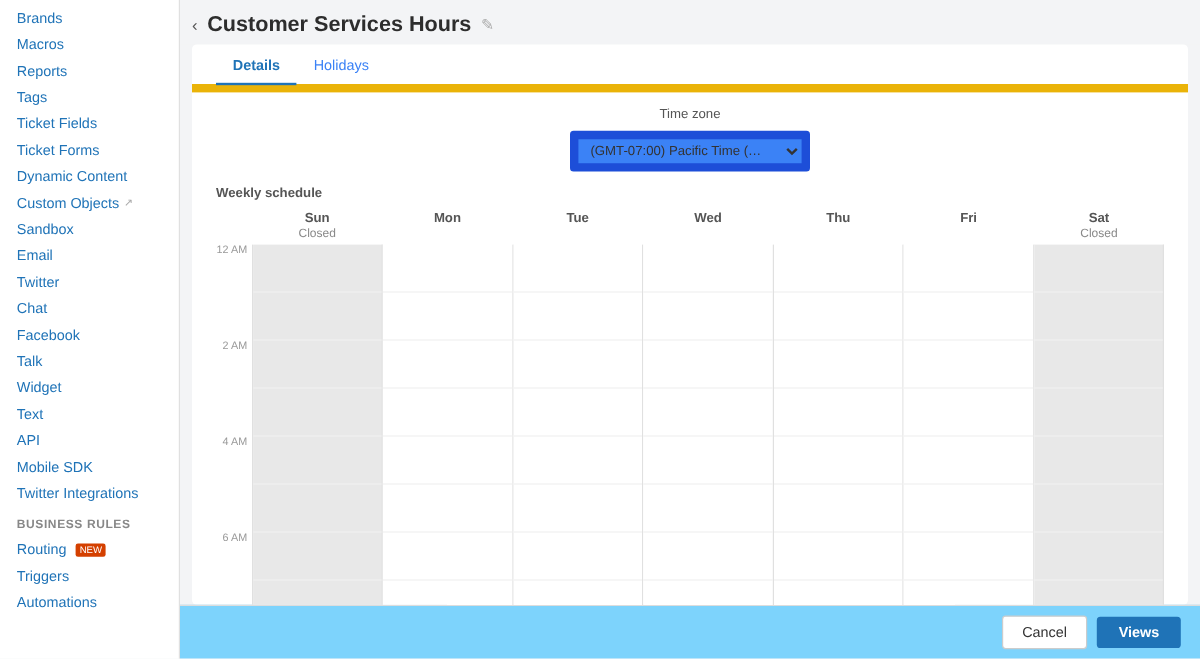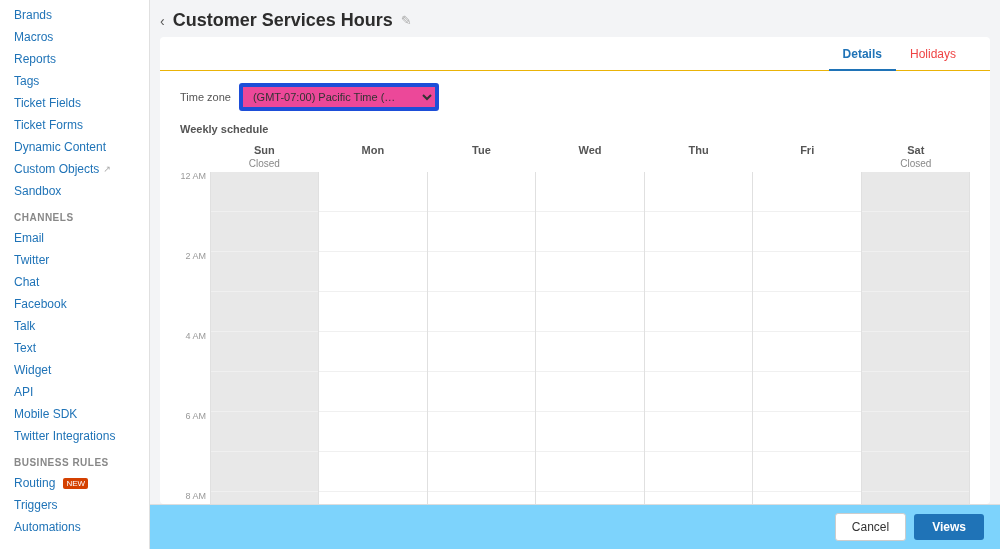--- a/index.html
+++ b/index.html
@@ -86,56 +86,56 @@
       margin: 0 10px 0 10px;
       border-radius: 4px;
       overflow: hidden;
       display: flex;
       flex-direction: column;
     }
 
     
     .tabs {
       display: flex;
-      border-bottom: 1px solid #eab308;
+      border-bottom: 7px solid #eab308;
       padding: 0 20px;
-      justify-content: flex-end;
     }
     .tab {
       padding: 10px 14px 8px 14px;
       font-size: 12px;
       cursor: pointer;
-      color: #ef4444;
+      color: #3b82f6;
       border-bottom: 2px solid transparent;
       margin-bottom: -1px;
     }
     .tab.active {
       color: #1f73b7;
       border-bottom: 2px solid #1f73b7;
       font-weight: 600;
     }
 
     
     .timezone-row {
       padding: 12px 20px 6px 20px;
       display: flex;
       align-items: center;
       gap: 8px;
+      flex-direction: column;
     }
     .timezone-label {
       font-size: 11px;
       color: #555;
       font-weight: 500;
     }
     .timezone-select {
       font-size: 11px;
-      border: 4px solid #1d4ed8;
+      border: 7px solid #1d4ed8;
       border-radius: 3px;
       padding: 3px 6px;
-      background: #ec4899;
+      background: #3b82f6;
       color: #333;
       cursor: pointer;
       width: 200px;
     }
 
     
     .schedule-label {
       font-size: 11px;
       color: #555;
       font-weight: 600;
@@ -262,29 +262,28 @@
       <div class="sidebar-item">Macros</div>
       <div class="sidebar-item">Reports</div>
       <div class="sidebar-item">Tags</div>
       <div class="sidebar-item">Ticket Fields</div>
       <div class="sidebar-item">Ticket Forms</div>
       <div class="sidebar-item">Dynamic Content</div>
       <div class="sidebar-item">Custom Objects<span class="ext-icon">↗</span></div>
       <div class="sidebar-item">Sandbox</div>
     </div>
 
-  <div class="sidebar-section-header">CHANNELS</div>
   <div id="channels-items">
       <div class="sidebar-item">Email</div>
       <div class="sidebar-item">Twitter</div>
       <div class="sidebar-item">Chat</div>
       <div class="sidebar-item">Facebook</div>
       <div class="sidebar-item">Talk</div>
+      <div class="sidebar-item">Widget</div>
       <div class="sidebar-item">Text</div>
-      <div class="sidebar-item">Widget</div>
       <div class="sidebar-item">API</div>
       <div class="sidebar-item">Mobile SDK</div>
       <div class="sidebar-item">Twitter Integrations</div>
     </div>
 
   <div class="sidebar-section-header">BUSINESS RULES</div>
   <div id="business-rules-items">
       <div class="sidebar-item has-new">Routing</div>
       <div class="sidebar-item">Triggers</div>
       <div class="sidebar-item">Automations</div>

